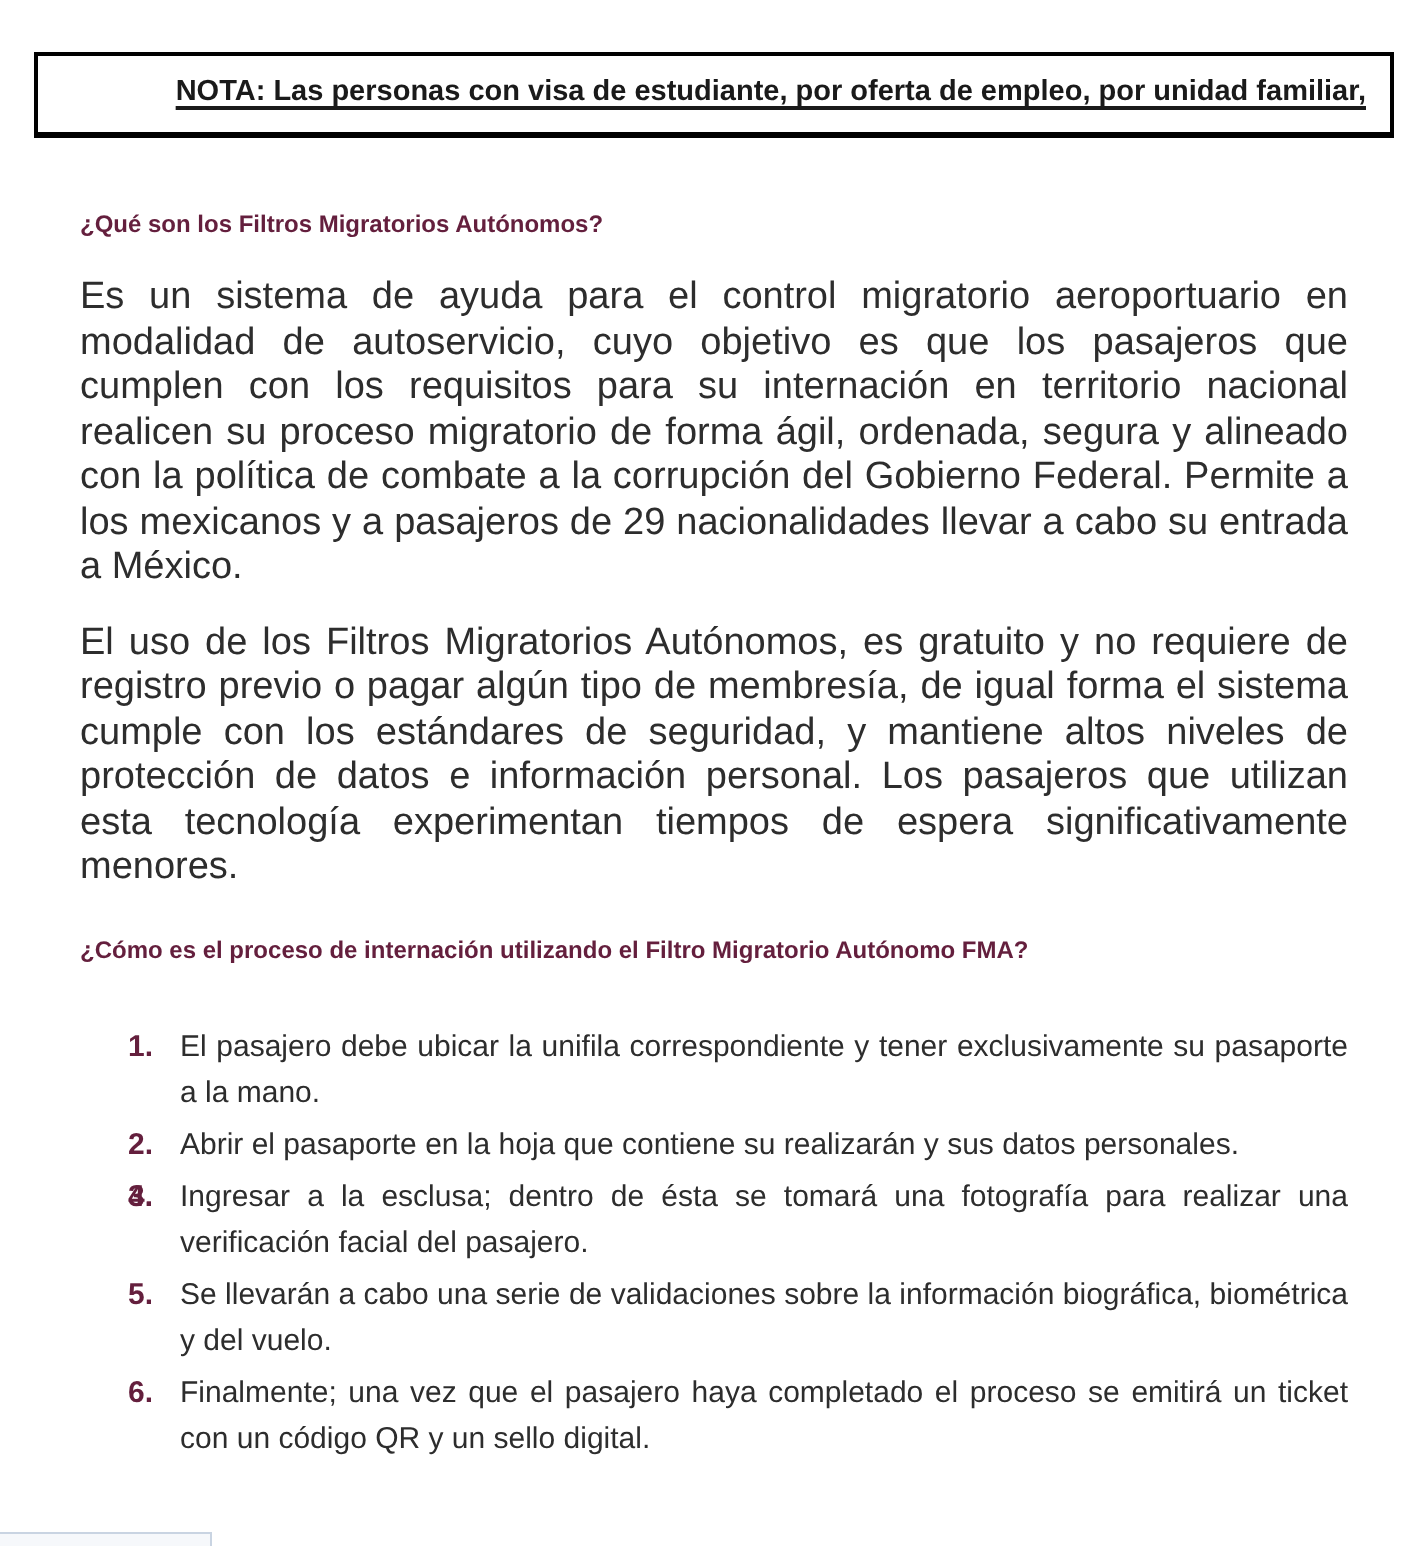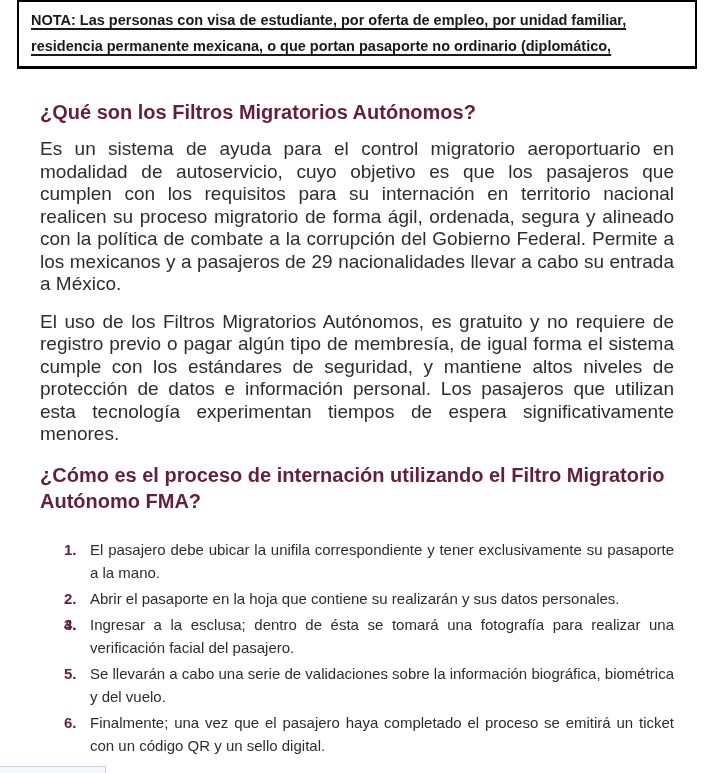--- a/index.html
+++ b/index.html
@@ -5,43 +5,43 @@
   * { margin: 0; padding: 0; box-sizing: border-box; }
   html, body {
     width: 714px;
     height: 773px;
     overflow: hidden;
     background: var(--page_background, #ffffff);
     font-family: "Liberation Sans", "DejaVu Sans", sans-serif;
     position: relative;
   }
   .note-box {
-    margin: 0 17px 0 17px;
+    margin: 26px 17px 0 17px;
     border: 2px solid var(--note_border, #000000);
     border-bottom-width: 3px;
     border-right-width: 2.5px;
     padding: 5px 12px 7px 12px;
-    text-align: left;
+    text-align: right;
   }
   .note-line {
     font-size: 14.5px;
     font-weight: 600;
     line-height: 26px;
     color: var(--note_text, #1a1a1a);
     text-decoration: underline;
     text-decoration-thickness: 1.5px;
     text-underline-offset: 3px;
     white-space: nowrap;
   }
   .content {
     margin: 0 40px;
   }
   .heading {
     color: var(--heading_maroon, #641f3d);
-    font-size: 20px;
+    font-size: 12px;
     font-weight: 700;
     line-height: 26px;
   }
   .heading-1 { margin-top: 30px; margin-bottom: 13px; }
   .heading-2 { margin-top: 16px; margin-bottom: 24px; }
   .para {
     font-size: 19px;
     line-height: 22.5px;
     color: var(--body_text, #2d2d2d);
     text-align: justify;
@@ -75,21 +75,20 @@
   }
 </style>
 </head>
 <body>
 
 <div class="note-box">
 
     <div class="note-line">NOTA: Las personas con visa de estudiante, por oferta de empleo, por unidad familiar,</div>
 
 
-    <div class="note-line">residencia permanente mexicana, o que portan pasaporte no ordinario (diplomático,</div>
 
 
   </div>
 
 <div class="content">
 
   <div class="heading heading-1">¿Qué son los Filtros Migratorios Autónomos?</div>
 
   <p class="para">Es un sistema de ayuda para el control migratorio aeroportuario en modalidad de autoservicio, cuyo objetivo es que los pasajeros que cumplen con los requisitos para su internación en territorio nacional realicen su proceso migratorio de forma ágil, ordenada, segura y alineado con la política de combate a la corrupción del Gobierno Federal. Permite a los mexicanos y a pasajeros de 29 nacionalidades llevar a cabo su entrada a México.</p>
 

